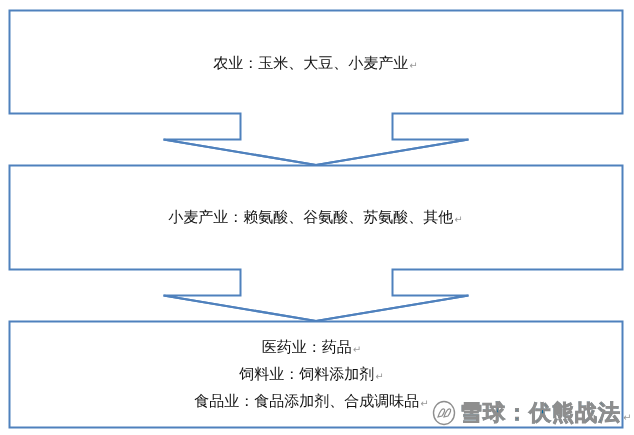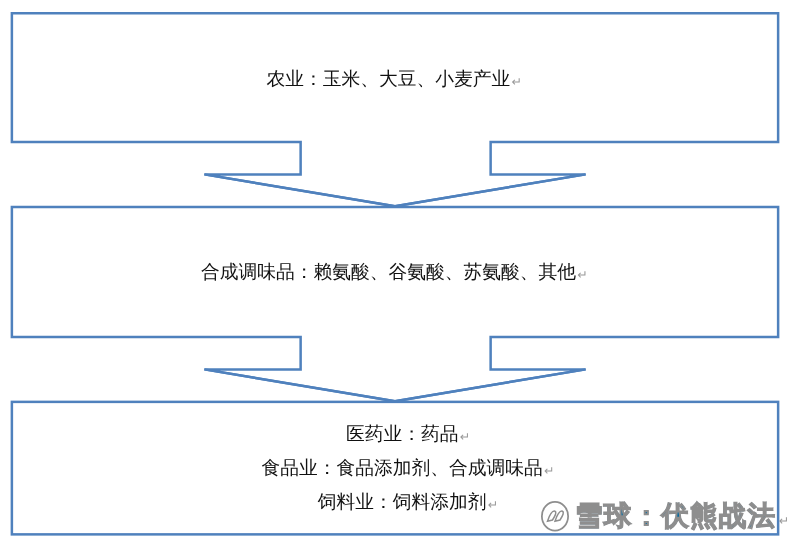--- a/index.html
+++ b/index.html
@@ -32,21 +32,21 @@
       line-height: 20px;
     }
     .para-mark {
       color: #9a9a9a;
       font-size: 10px;
       margin-left: 1px;
       vertical-align: -1px;
     }
     .box3-lines {
       position: absolute;
-      left: 20px;
+      left: 5px;
       width: 613px;
       top: 334px;
       text-align: center;
       font-size: 15px;
       color: #111111;
     }
     .box3-lines .line {
       height: 27px;
       line-height: 27px;
       white-space: nowrap;
@@ -93,32 +93,32 @@
 
   <path d="M163.5,139.5 L316,165 L468.5,139.5" fill="none" stroke="#4F81BD" stroke-width="2"></path>
   <path d="M163.5,295.5 L316,321 L468.5,295.5" fill="none" stroke="#4F81BD" stroke-width="2"></path>
 </svg>
 
 <div class="label" style="top:53px;">
   <span>农业：玉米、大豆、小麦产业</span><span class="para-mark">↵</span>
 </div>
 
 <div class="label" style="top:207px;">
-  <span>合成调味品：赖氨酸、谷氨酸、苏氨酸、其他</span><span class="para-mark">↵</span>
+  <span>小麦产业：赖氨酸、谷氨酸、苏氨酸、其他</span><span class="para-mark">↵</span>
 </div>
 
 <div class="box3-lines">
   <div class="line">
     <span>医药业：药品</span><span class="para-mark">↵</span>
   </div>
   <div class="line">
-    <span>食品业：食品添加剂、合成调味品</span><span class="para-mark">↵</span>
+    <span>饲料业：饲料添加剂</span><span class="para-mark">↵</span>
   </div>
   <div class="line">
-    <span>饲料业：饲料添加剂</span><span class="para-mark">↵</span>
+    <span>食品业：食品添加剂、合成调味品</span><span class="para-mark">↵</span>
   </div>
 </div>
 
 <div class="watermark">
   <svg class="wm-logo" viewBox="0 0 24 26" xmlns="http://www.w3.org/2000/svg">
     <ellipse cx="12" cy="13" rx="10.5" ry="11.5" fill="#ffffff" stroke="#8e8e8e" stroke-width="1.4"></ellipse>
     <path d="M6,17 Q9,8 12,9 Q14,10 10,16 Z" fill="#ffffff" stroke="#8e8e8e" stroke-width="1.2"></path>
     <path d="M12,17 Q15,8 18,9 Q20,10 16,16 Z" fill="#ffffff" stroke="#8e8e8e" stroke-width="1.2"></path>
   </svg>
   <span class="wm-text">雪球：伏熊战法</span>

